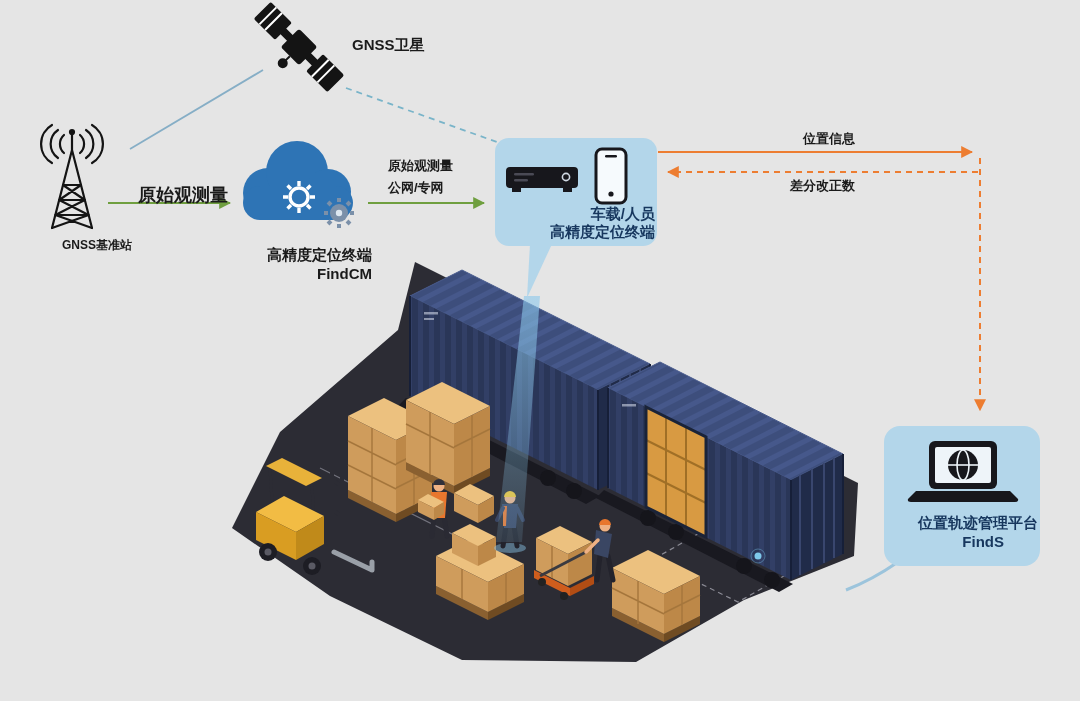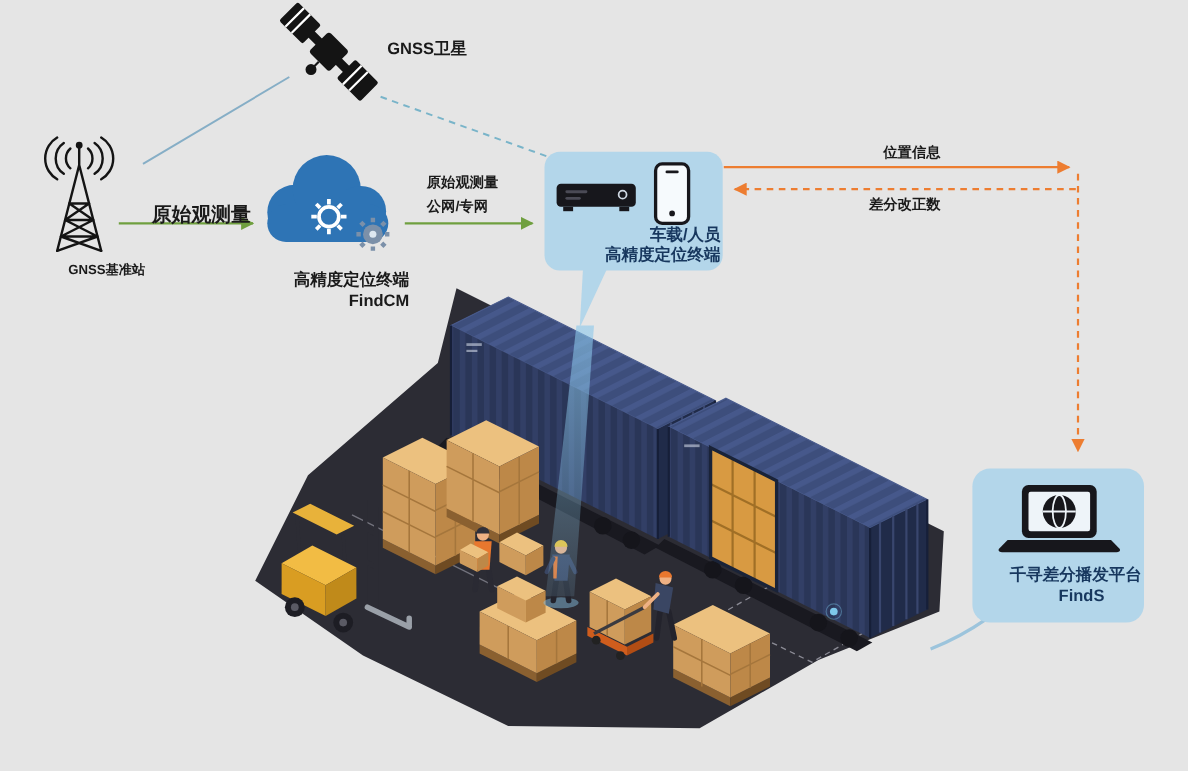--- a/index.html
+++ b/index.html
@@ -268,16 +268,16 @@
 <div class="lbl c" style="left:14px;top:238px;width:118px;font-size:12px">GNSS基准站</div>
 <div class="lbl c small" style="left:120px;top:185px;width:108px">原始观测量</div>
 <div class="lbl c" style="left:222px;top:246px;width:150px">高精度定位终端</div>
 <div class="lbl c" style="left:222px;top:265px;width:150px">FindCM</div>
 <div class="lbl" style="left:388px;top:158px;font-size:13px">原始观测量</div>
 <div class="lbl" style="left:388px;top:180px;font-size:13px">公网/专网</div>
 <div class="lbl c navy" style="left:497px;top:205px;width:158px">车载/人员</div>
 <div class="lbl c navy" style="left:497px;top:223px;width:158px">高精度定位终端</div>
 <div class="lbl c" style="left:745px;top:131px;width:110px;font-size:13px">位置信息</div>
 <div class="lbl c" style="left:745px;top:178px;width:110px;font-size:13px">差分改正数</div>
-<div class="lbl c navy" style="left:886px;top:514px;width:152px">千寻差分播发平台</div>
+<div class="lbl c navy" style="left:886px;top:514px;width:152px">位置轨迹管理平台</div>
 <div class="lbl c navy" style="left:852px;top:533px;width:152px">FindS</div>
 
 </div>
 
 </body></html>

